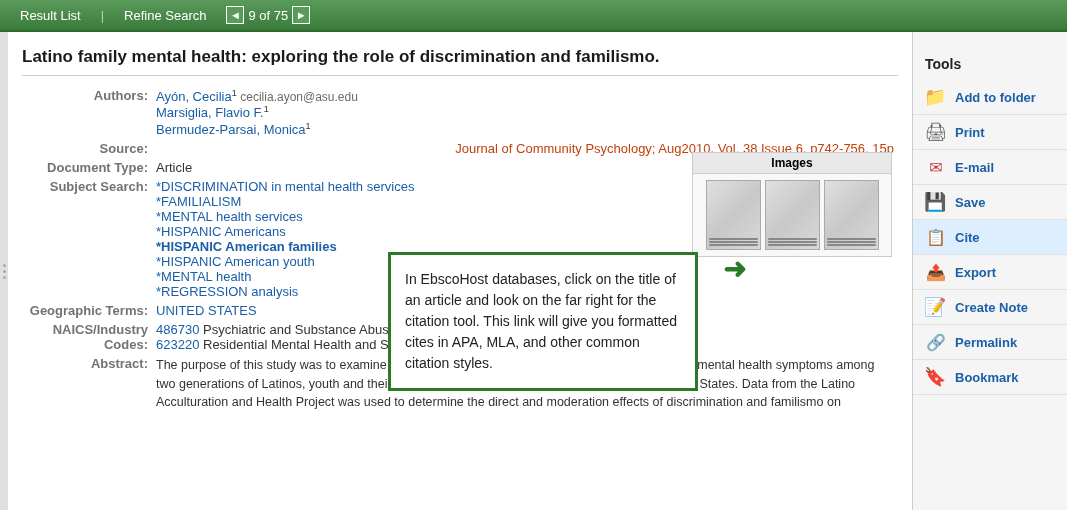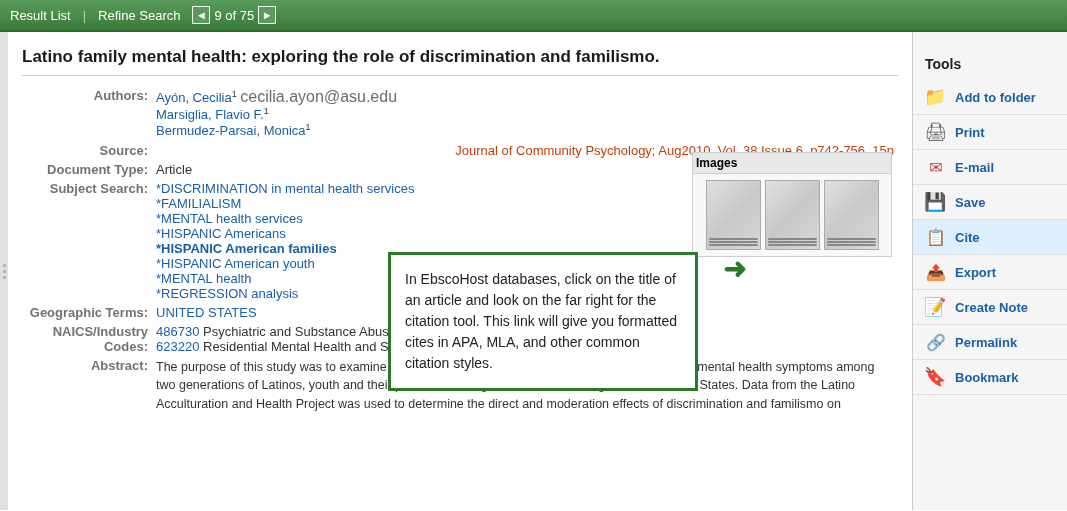--- a/index.html
+++ b/index.html
@@ -1,24 +1,24 @@
 <!DOCTYPE html>
 <html><head>
   <meta charset="utf-8">
   <style>
     * { box-sizing: border-box; margin: 0; padding: 0; }
     body { font-family: Arial, sans-serif; font-size: 13px; background: #fff; width: 1067px; height: 511px; overflow: hidden; }
 
     
     .top-nav {
       background: linear-gradient(to bottom, #5a9a5a, #3a7a3a);
-      padding: 6px 10px;
-      display: flex;
-      align-items: center;
-      gap: 8px;
+      padding: 6px 20px;
+      display: flex;
+      align-items: center;
+      gap: 16px;
       color: #fff;
       font-size: 13px;
       border-bottom: 2px solid #2a6a2a;
     }
     .top-nav a {
       color: #fff;
       text-decoration: none;
       font-size: 13px;
     }
     .nav-separator { color: rgba(255,255,255,0.6); margin: 0 4px; }
@@ -80,34 +80,34 @@
       color: #737373;
       white-space: nowrap;
       text-align: right;
       padding-right: 8px;
       width: 130px;
     }
     .meta-value { color: #333; }
     .meta-link { color: #1a5fa8; text-decoration: none; }
     .meta-link-blue { color: #c2410c; text-align: right; }
     .meta-link-bold { color: #1a5fa8; font-weight: bold; }
-    .email-link { color: #6b6b6b; font-size: 16px; }
+    .email-link { color: #6b6b6b; font-size: 12px; }
 
     
     .images-box {
       position: absolute;
       top: 120px;
       right: 20px;
       width: 200px;
       border: 1px solid #ccc;
       background: #f8f8f8;
     }
     .images-header {
       background: #e8e8e8;
-      text-align: left;
+      text-align: center;
       font-weight: bold;
       padding: 3px;
       font-size: 12px;
       border-bottom: 1px solid #ccc;
     }
     .images-content {
       display: flex;
       gap: 4px;
       padding: 6px;
       justify-content: center;

